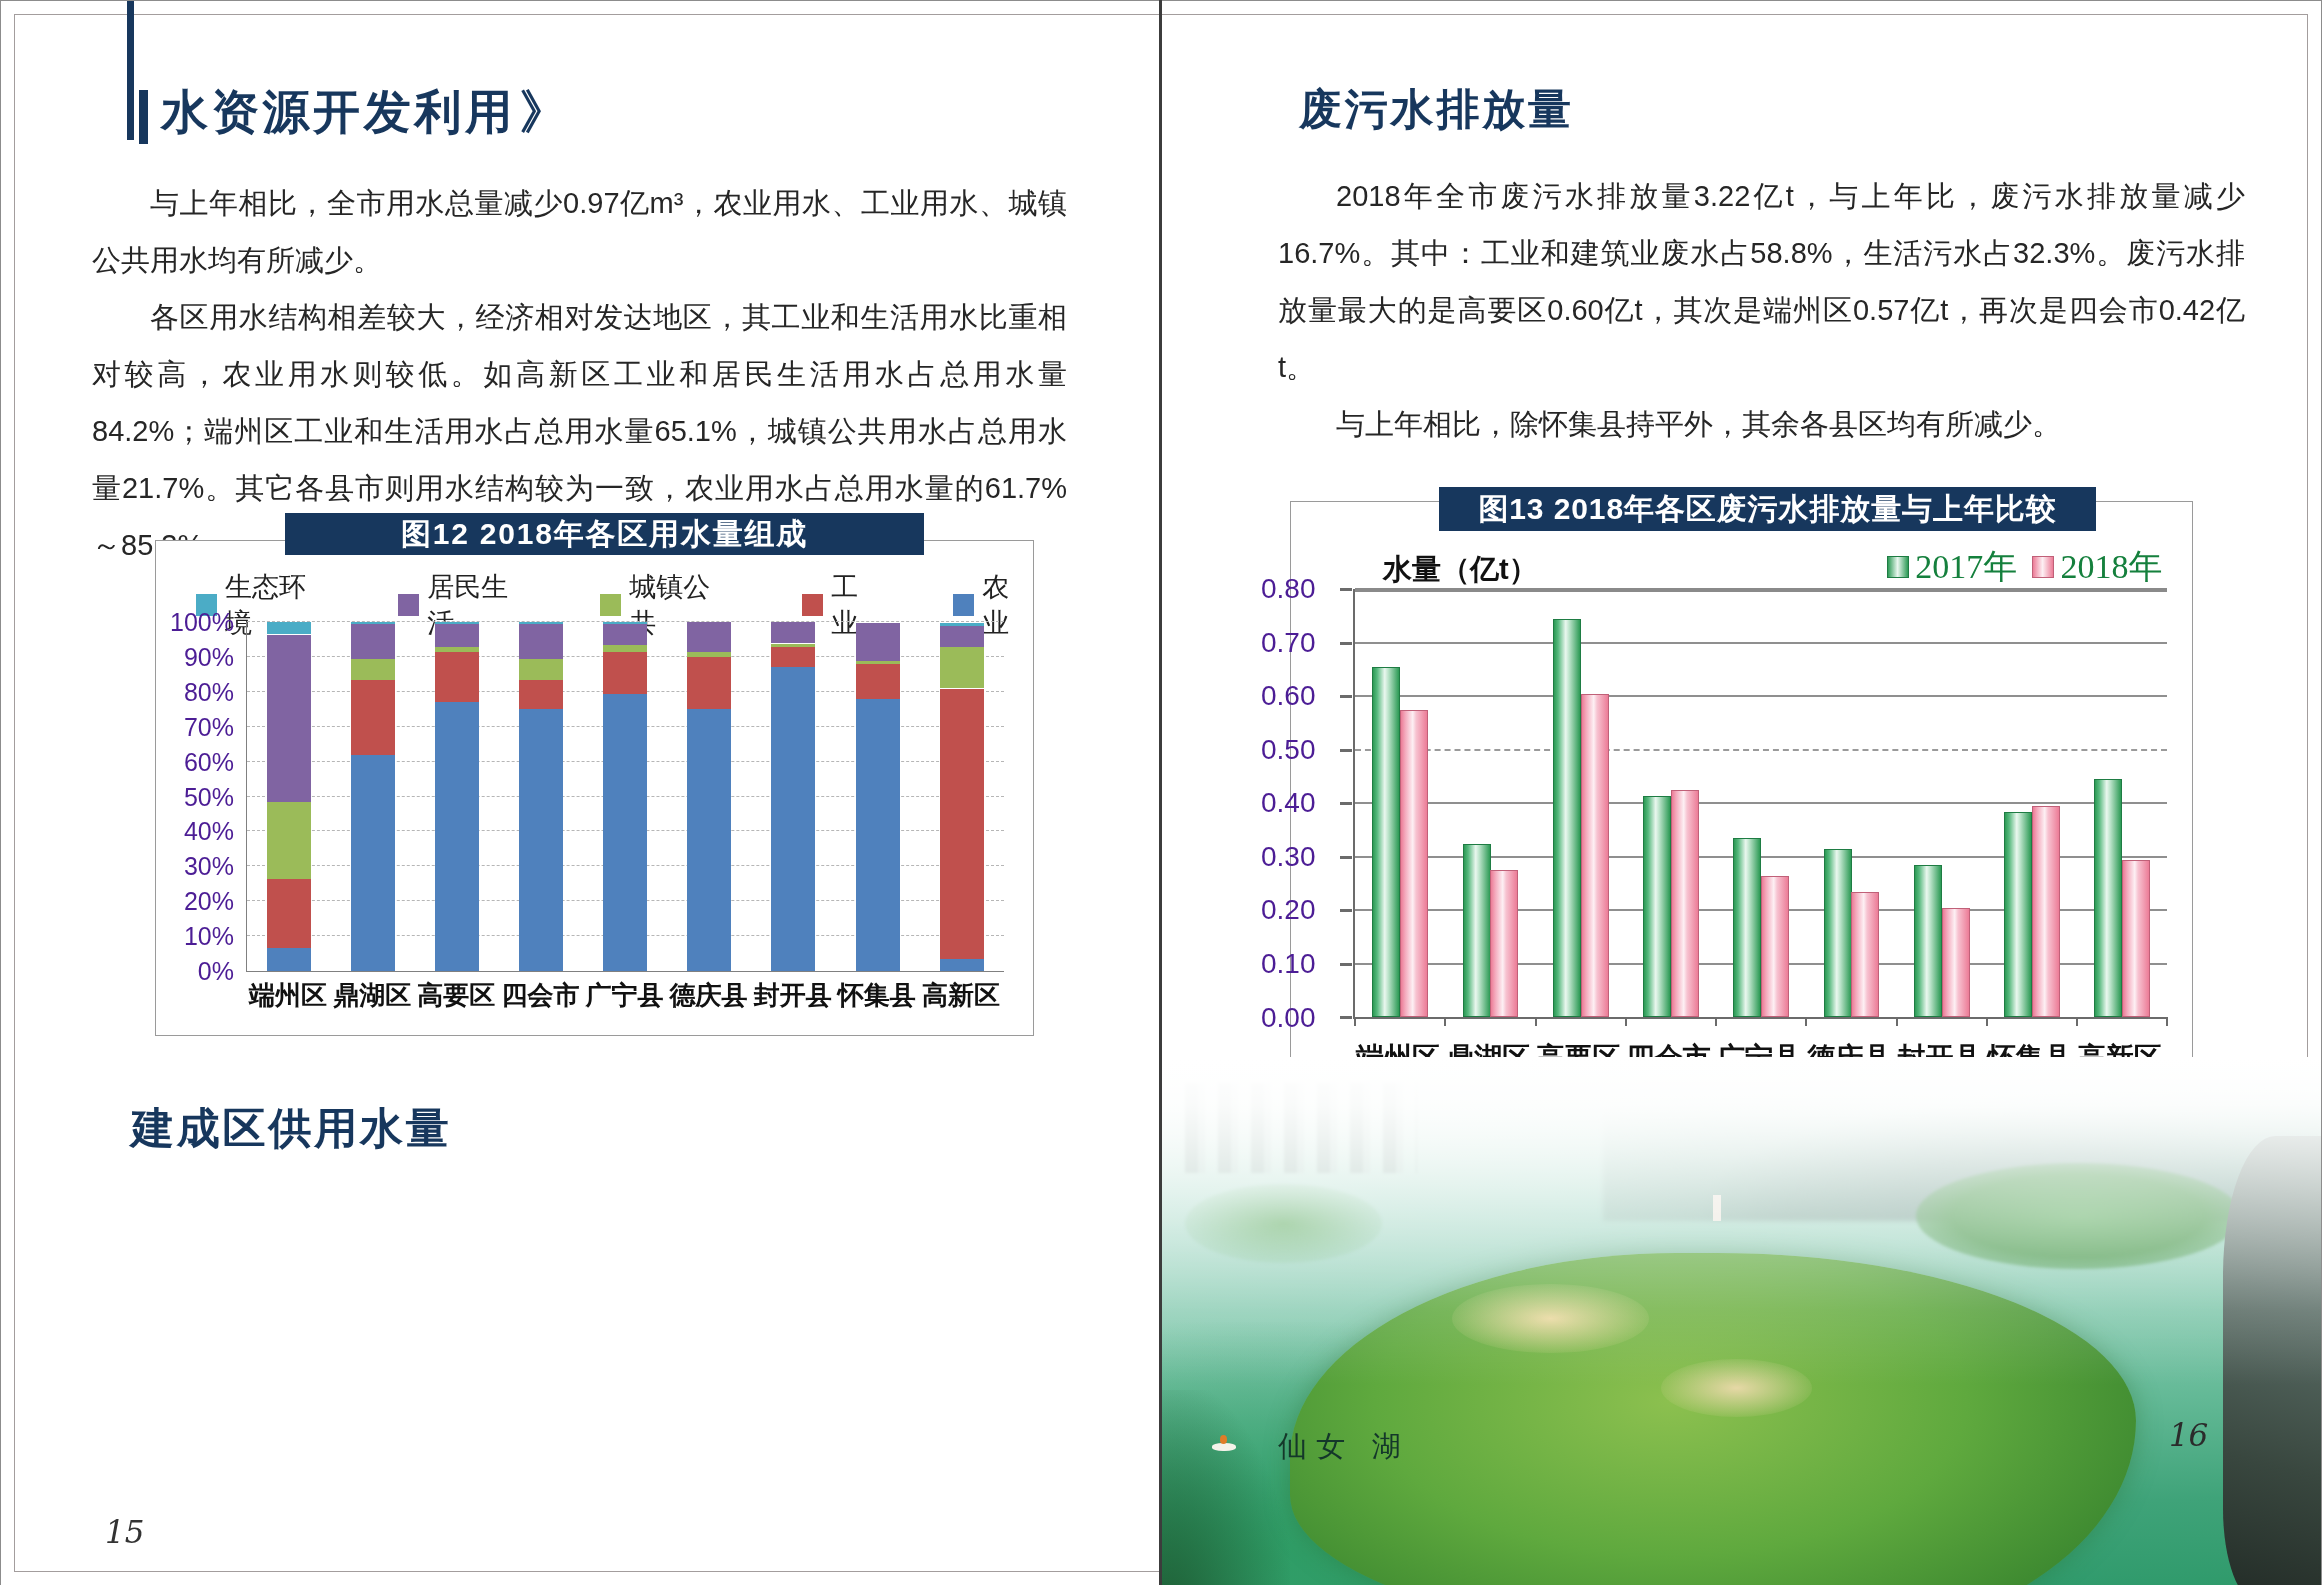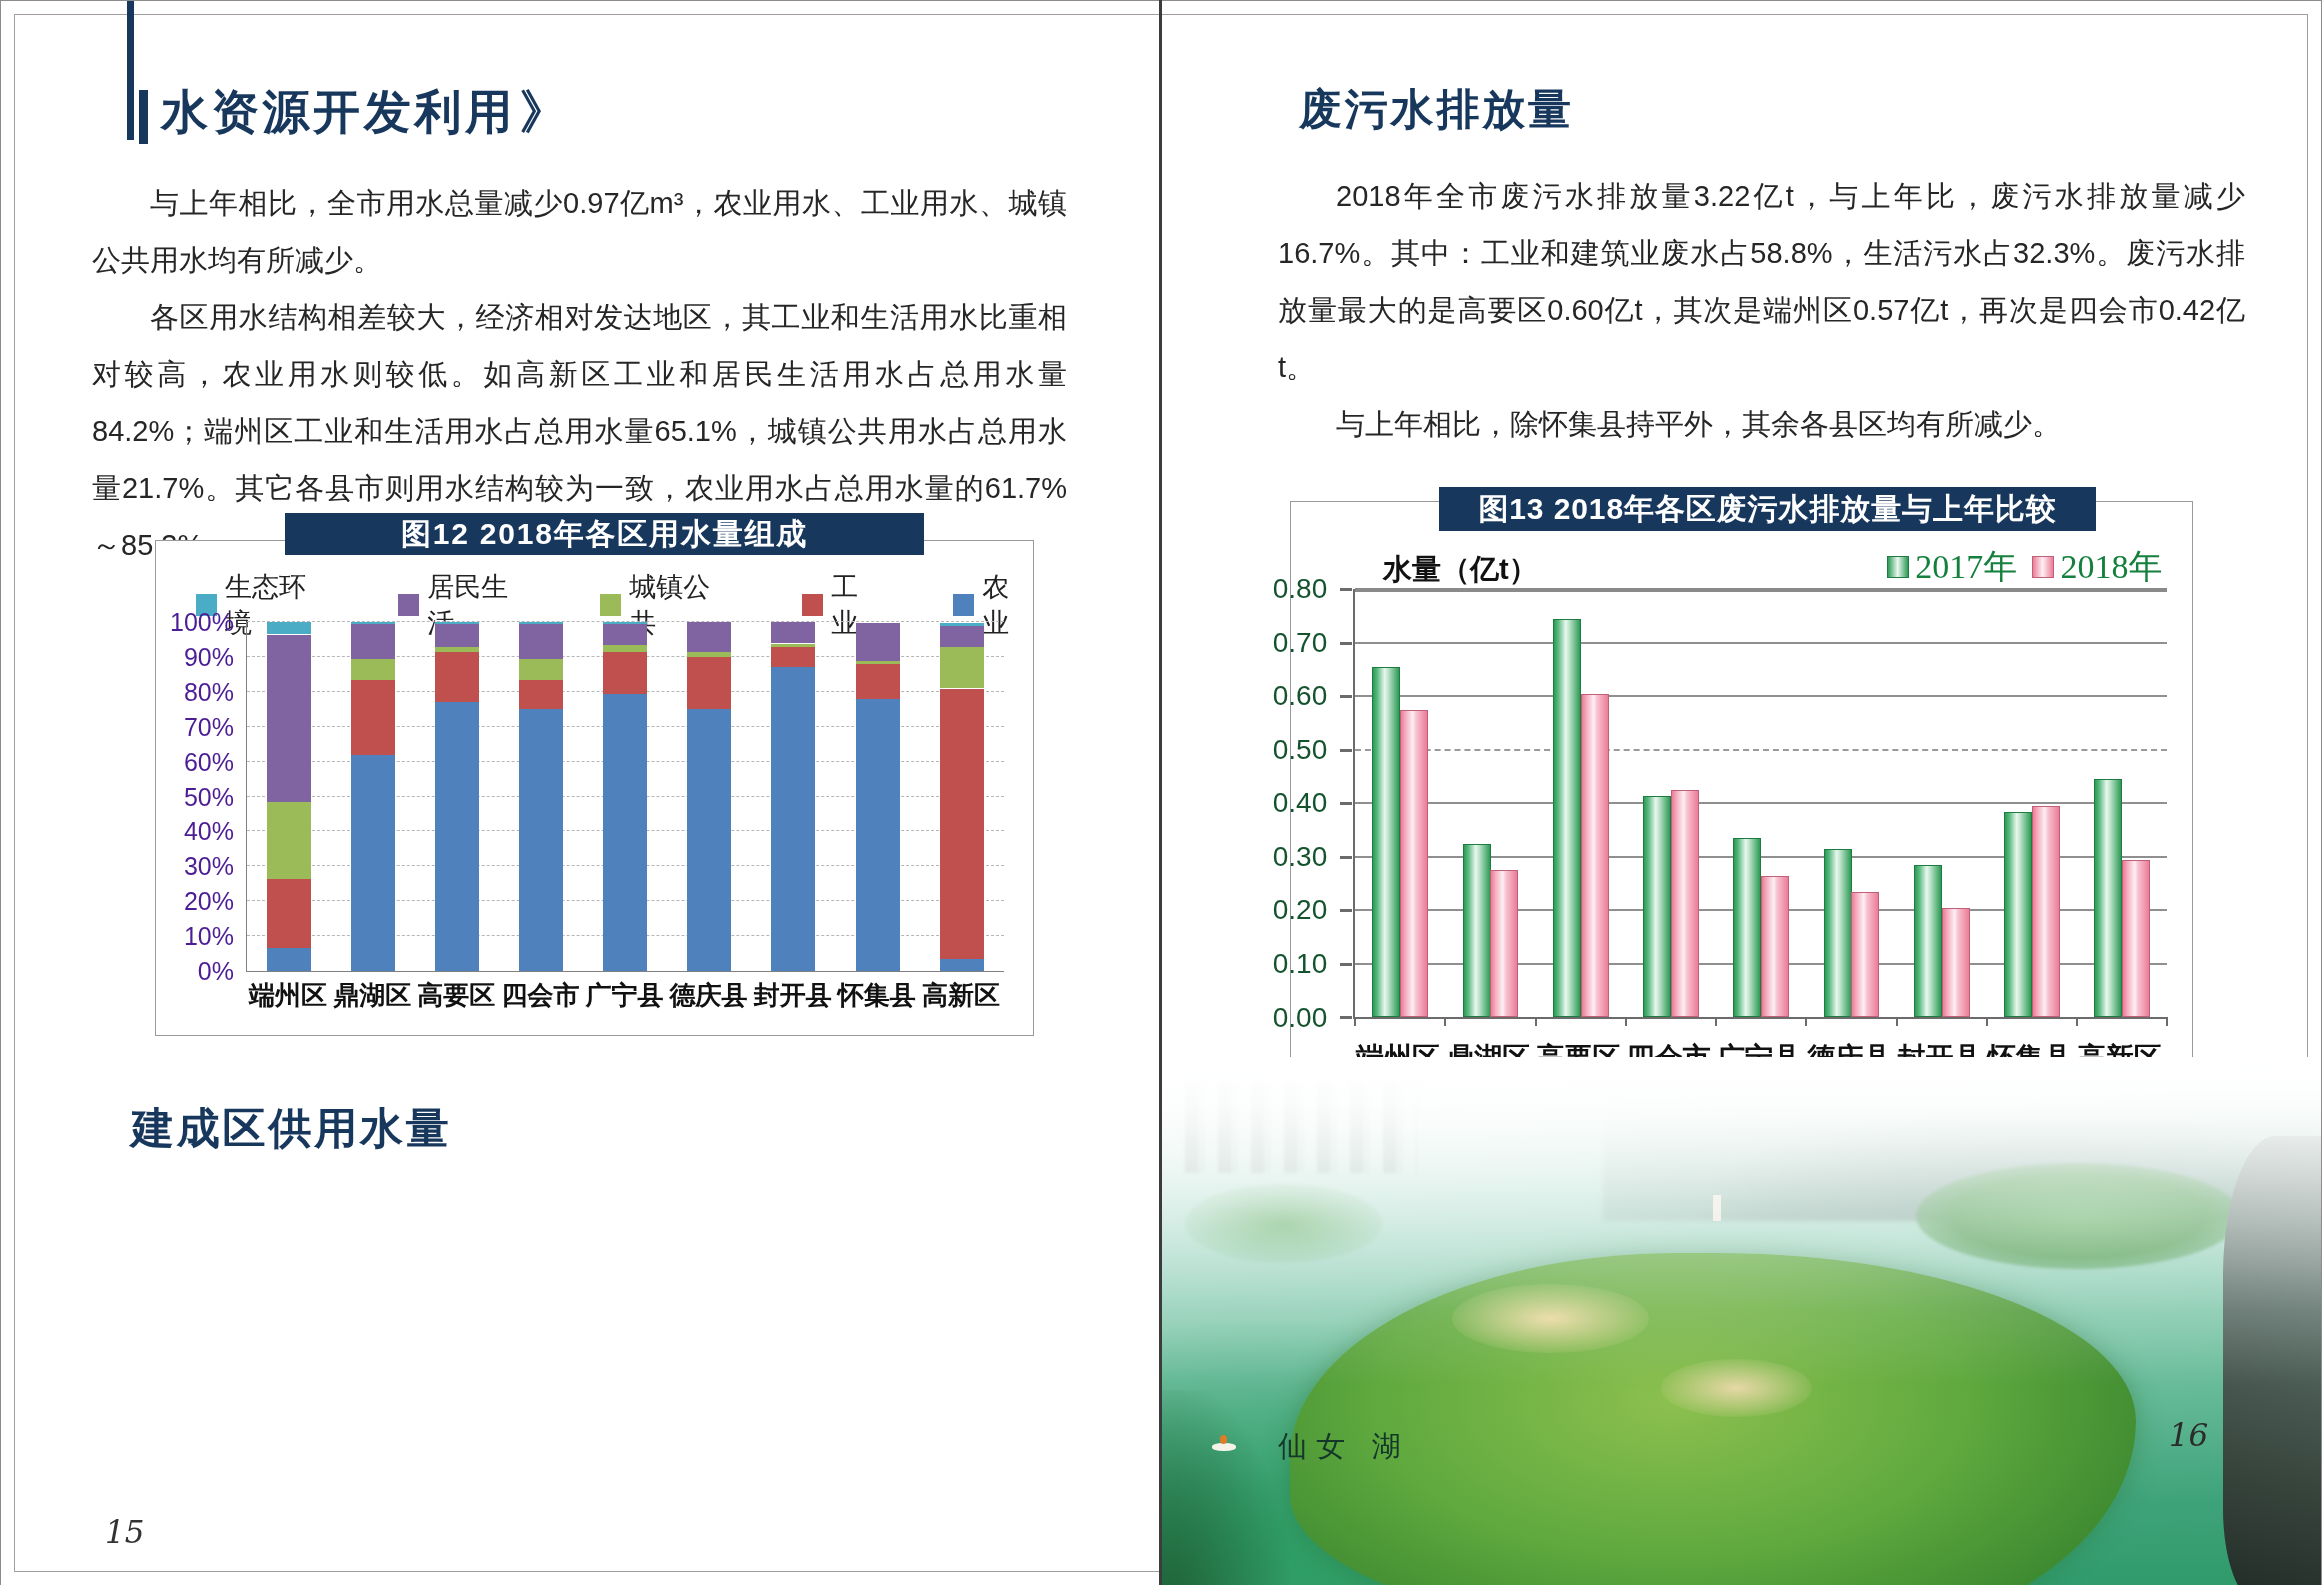--- a/index.html
+++ b/index.html
@@ -51,21 +51,21 @@
   .c13-legend{position:absolute;right:29.5px;top:42px;display:flex;gap:14.8px;
     font-family:"Liberation Serif",serif;font-size:34px;color:#15803d;z-index:3;}
   .c13-legend .li{display:flex;align-items:center;gap:6.5px;}
   .c13-legend .sw{width:20px;height:20px;display:inline-block;}
   .sw-2017{background:linear-gradient(90deg,#2c9a55 0%,#eaf7ef 48%,#2c9a55 100%);border:1.8px solid #1e7c43;}
   .sw-2018{background:linear-gradient(90deg,#ec7c97 0%,#fdf0f4 48%,#ec7c97 100%);border:1.8px solid #c06078;}
   .c13-plot{position:absolute;left:62px;top:87px;width:812px;height:428px;border-left:2.8px solid #6b6b6b;border-bottom:2.8px solid #6b6b6b;}
   .gl13{position:absolute;left:0;right:0;border-top:2.8px solid #8f8f8f;}
   .gl13.dashed{border-top:2.8px dashed #9a9a9a;}
   .gl13.thick{border-top:4.6px solid #8a8a8a;}
-  .yl13{position:absolute;left:-94px;width:78px;text-align:center;font-size:28px;color:#14532d;}
+  .yl13{position:absolute;left:-94px;width:78px;text-align:left;font-size:28px;color:#4c1d95;}
   .ytick13{position:absolute;left:-14.8px;width:12px;height:2.8px;background:#6b6b6b;}
   .xtick13{position:absolute;width:1.8px;height:9.2px;background:#6b6b6b;}
   .gbar{position:absolute;bottom:0;}
   .gbar.g2017{background:linear-gradient(90deg,#2c9a55 0%,#57b97e 16%,#eaf7ef 45%,#bfe5cd 58%,#2c9a55 100%);border:0.9px solid #1e7c43;}
   .gbar.g2018{background:linear-gradient(90deg,#ec7c97 0%,#f4a9bc 16%,#fdf0f4 45%,#f7c3d1 58%,#ec7c97 100%);border:0.9px solid #c06078;}
   .c13-xlabels{position:absolute;left:62px;top:537px;width:812px;display:flex;}
   .c13-xlabels span{flex:1;text-align:center;font-size:28px;font-weight:bold;color:#111;}
 
   
   .photo{position:absolute;left:1162px;top:1057px;width:1160px;height:529px;overflow:hidden;z-index:20;}

